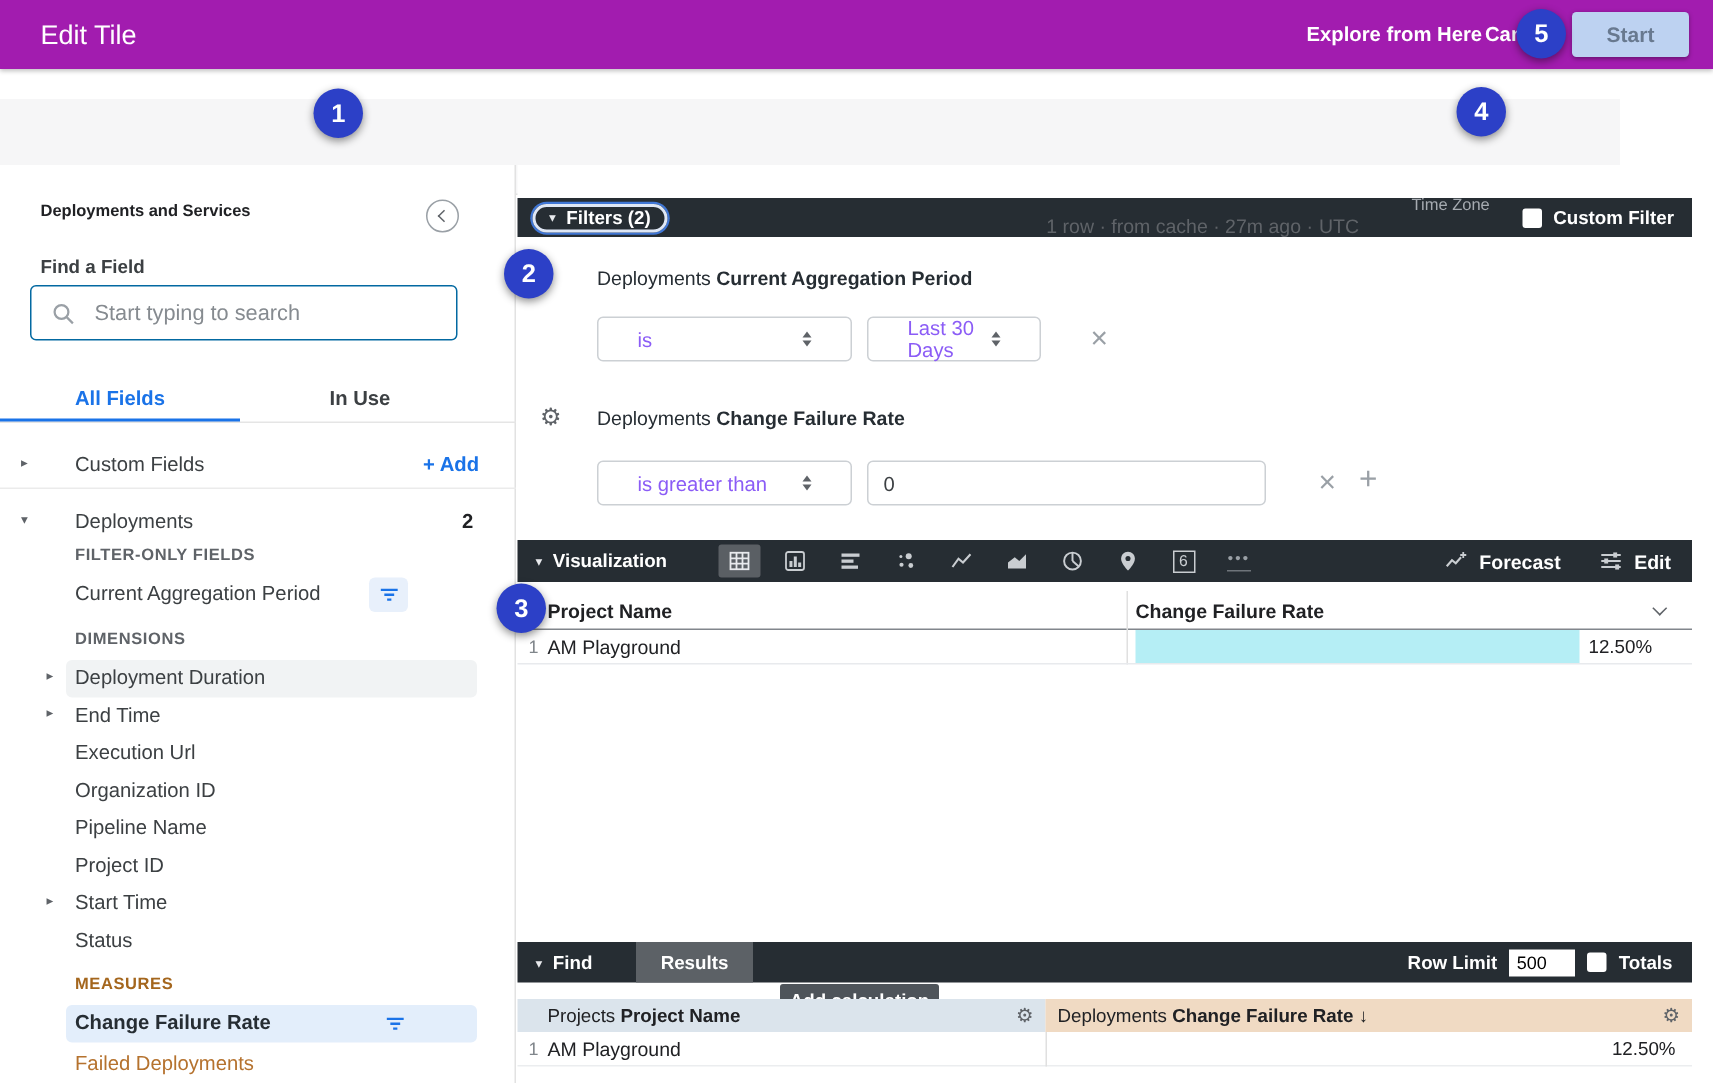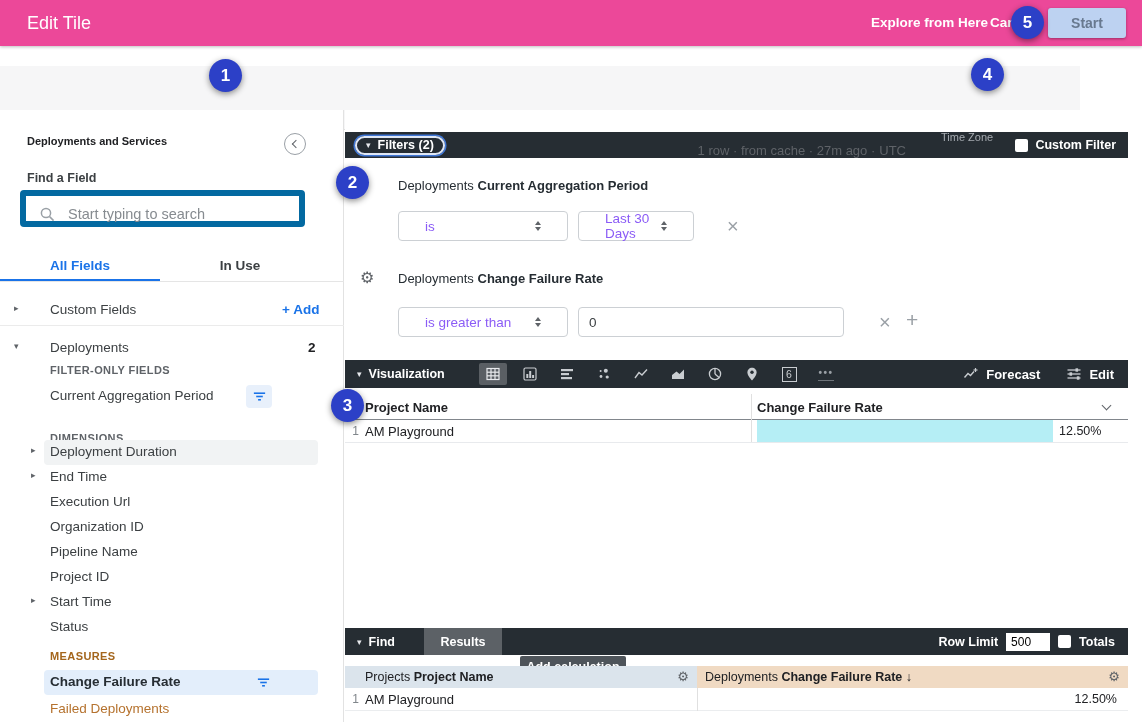--- a/index.html
+++ b/index.html
@@ -1,20 +1,20 @@
 <!DOCTYPE html>
 <html><head>
 <meta charset="utf-8">
 <style>
   * { margin:0; padding:0; box-sizing:border-box; font-family:"Liberation Sans", sans-serif; }
   body { background:#fff; }
   #app { position:relative; width:1142px; height:722px; background:#fff; overflow:hidden; }
 
   
-  .topbar { position:absolute; left:0; top:0; width:1142px; height:46px; background:#ec4899;
+  .topbar { position:absolute; left:0; top:0; width:1142px; height:46px; background:#a21caf;
             box-shadow:0 1px 3px rgba(0,0,0,.25); z-index:10; }
   .topbar-title { position:absolute; left:27px; top:13px; color:#fff; font-size:18px; font-weight:400; }
   .explore-link { position:absolute; left:871px; top:15px; color:#fff; font-size:13.5px; font-weight:700; cursor:pointer; }
   .cancel-link  { position:absolute; left:990px; top:15px; color:#fff; font-size:13.5px; font-weight:700; cursor:pointer; white-space:nowrap; }
   .save-btn { position:absolute; left:1048px; top:8px; width:78px; height:30px; background:#bdd2f1;
               color:#68798f; font-size:14px; font-weight:700; border:none; border-radius:3px;
               box-shadow:0 1px 3px rgba(0,0,0,.35); cursor:pointer; }
 
   
   .hdr { position:absolute; left:0; top:46px; width:1080px; height:64px; background:#f6f6f7; border-bottom:1px solid #e0e0e0;margin-top:20px; }
@@ -33,21 +33,21 @@
            box-shadow:0 2px 6px rgba(0,0,0,.45); z-index:60; }
 
   
   .sidebar { position:absolute; left:0; top:110px; width:344px; height:612px; background:#fff; border-right:1px solid #e2e2e2; }
   .sb-title { position:absolute; left:27px; top:25px; font-size:11px; font-weight:700; color:#202124; }
   .collapse-btn { position:absolute; left:284px; top:23px; width:22px; height:22px; border:1px solid #9aa0a6;
                   border-radius:50%; cursor:pointer; }
   .collapse-btn i { position:absolute; left:8px; top:7px; width:6px; height:6px;
                     border-left:1.6px solid #5f6368; border-bottom:1.6px solid #5f6368; transform:rotate(45deg); }
   .find-label { position:absolute; left:27px; top:61px; font-size:12.5px; font-weight:700; color:#3c4043; }
-  .search-box { position:absolute; left:20px; top:80px; width:285px; height:37px; border:6px solid #0369a1; border-radius:4px; background:#fff; }
+  .search-box { position:absolute; left:20px; top:80px; width:285px; height:37px; border:1px solid #0369a1; border-radius:4px; background:#fff; }
   .search-box svg { position:absolute; left:13px; top:10px; }
   .search-box input { position:absolute; left:42px; top:1px; width:235px; height:33px; border:none; outline:none;
                       font-size:14.5px; color:#3c4043; background:transparent; }
   .search-box input::placeholder { color:#868b90; }
   .tab { position:absolute; top:148px; width:160px; text-align:center; font-size:13.5px; font-weight:700; cursor:pointer; }
   .tab.all { left:0; color:#1a73e8; }
   .tab.inuse { left:160px; color:#3c4043; }
   .tab-underline { position:absolute; left:0; top:169px; width:160px; height:3px; background:#1a73e8; }
   .tab-border { position:absolute; left:0; top:171px; width:344px; height:1px; background:#e5e5e5; }
 
@@ -192,21 +192,21 @@
     <div class="sb-row" style="top:274px;">
       <span class="lbl">Current Aggregation Period</span>
       <span class="filter-chip">
         <svg width="15" height="15" viewBox="0 0 16 16">
           <line x1="2" y1="4.5" x2="14" y2="4.5" stroke="#1a73e8" stroke-width="1.7"></line>
           <line x1="4.5" y1="8" x2="11.5" y2="8" stroke="#1a73e8" stroke-width="1.7"></line>
           <line x1="6.5" y1="11.5" x2="9.5" y2="11.5" stroke="#1a73e8" stroke-width="1.7"></line>
         </svg>
       </span>
     </div>
-    <div class="sec-hdr" style="top:322px;">DIMENSIONS</div>
+    <div class="sec-hdr" style="top:310px;">DIMENSIONS</div>
 
     <div class="sb-row" style="top:330px;">
       <span class="hl"></span>
       <span class="tri">▸</span>
       <span class="lbl" style="z-index:1">Deployment Duration</span>
     </div>
     <div class="sb-row" style="top:355px;">
       <span class="tri">▸</span>
       <span class="lbl">End Time</span>
     </div>

